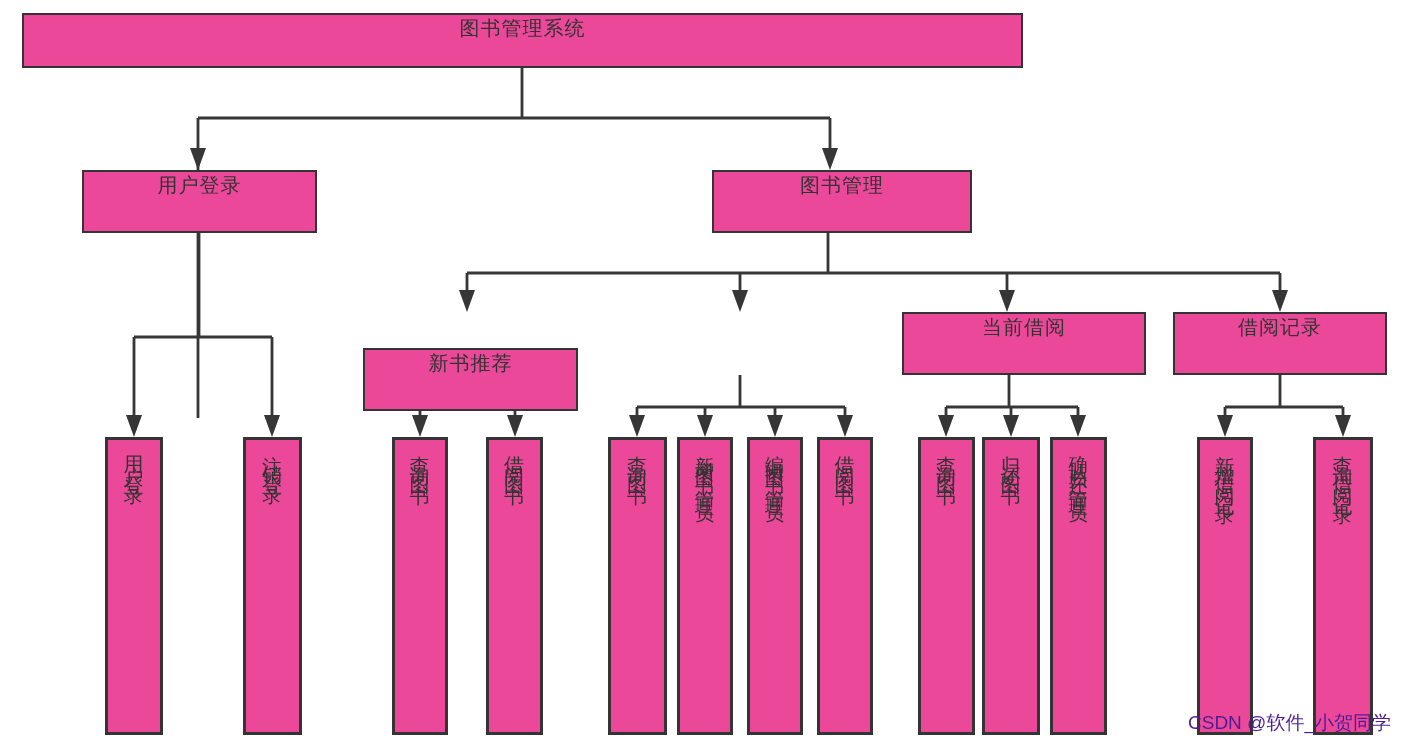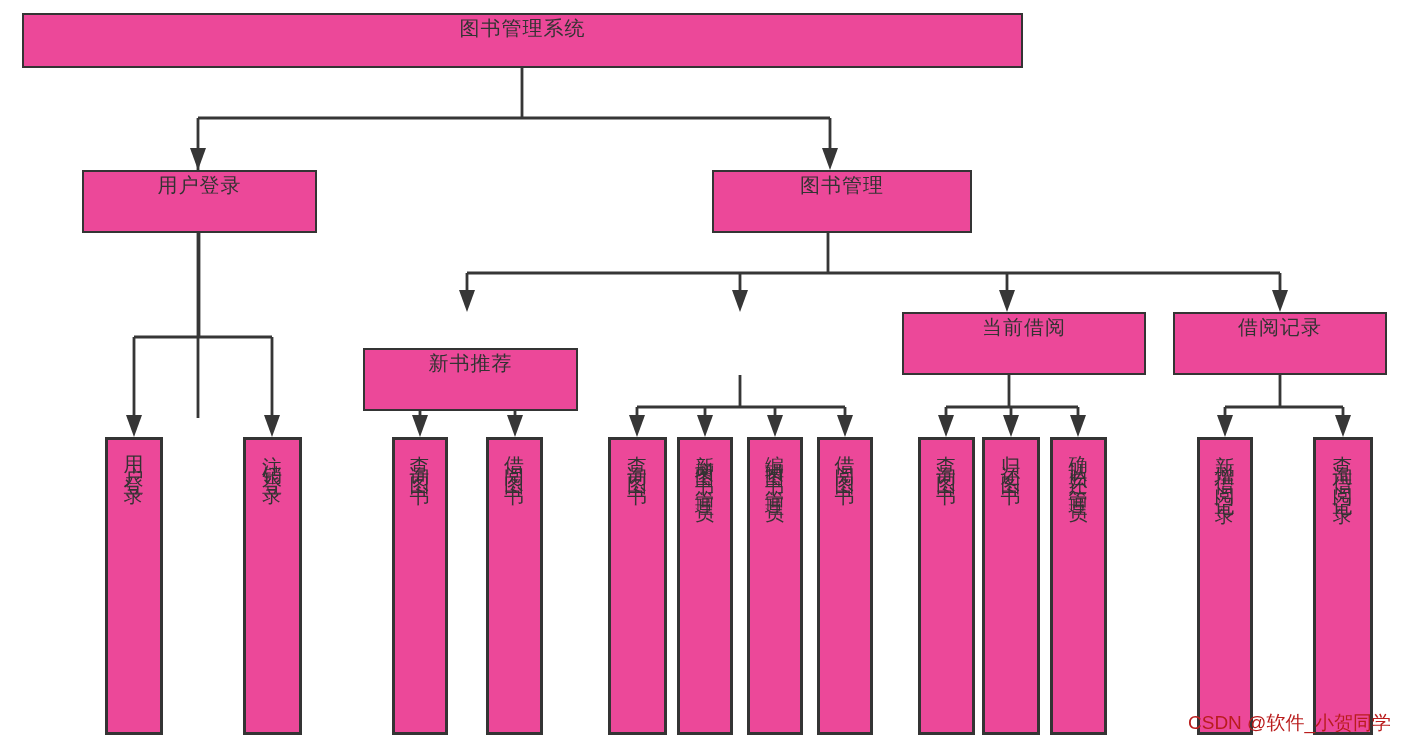--- a/index.html
+++ b/index.html
@@ -75,21 +75,21 @@
   .l10 { left: 982px;  width: 58px; }
   .l11 { left: 1050px; width: 57px; }
   .l12 { left: 1197px; width: 56px; }
   .l13 { left: 1313px; width: 60px; }
 
   .watermark {
     position: absolute;
     left: 1188px;
     top: 710px;
     font-size: 19px;
-    color: #b91c1c;
+    color: #4c1d95;
     white-space: nowrap;
     z-index: 5;
   }
 </style>
 </head>
 <body>
 
 <div class="canvas">
 
   <svg class="connectors" viewBox="0 0 1405 747" aria-hidden="true">

